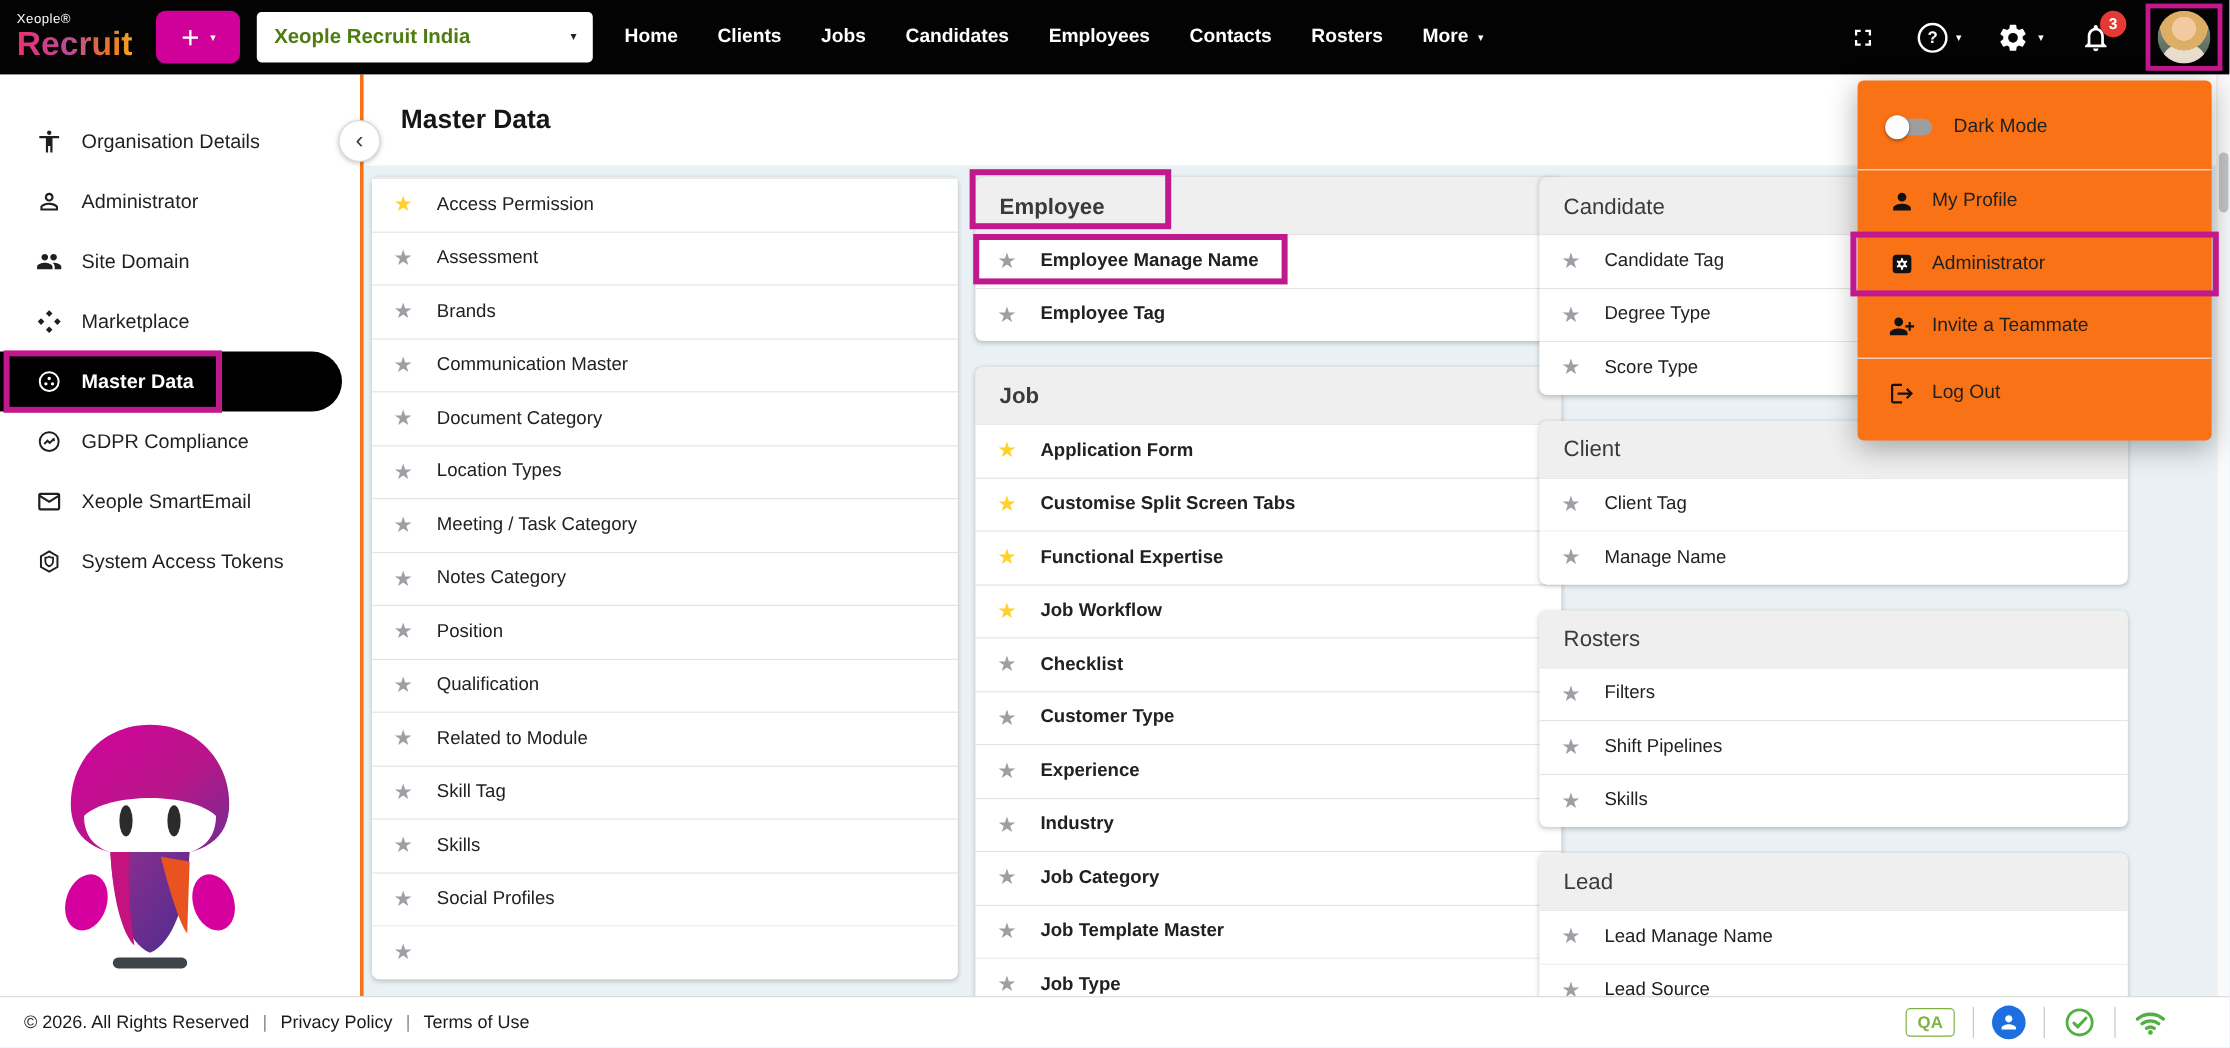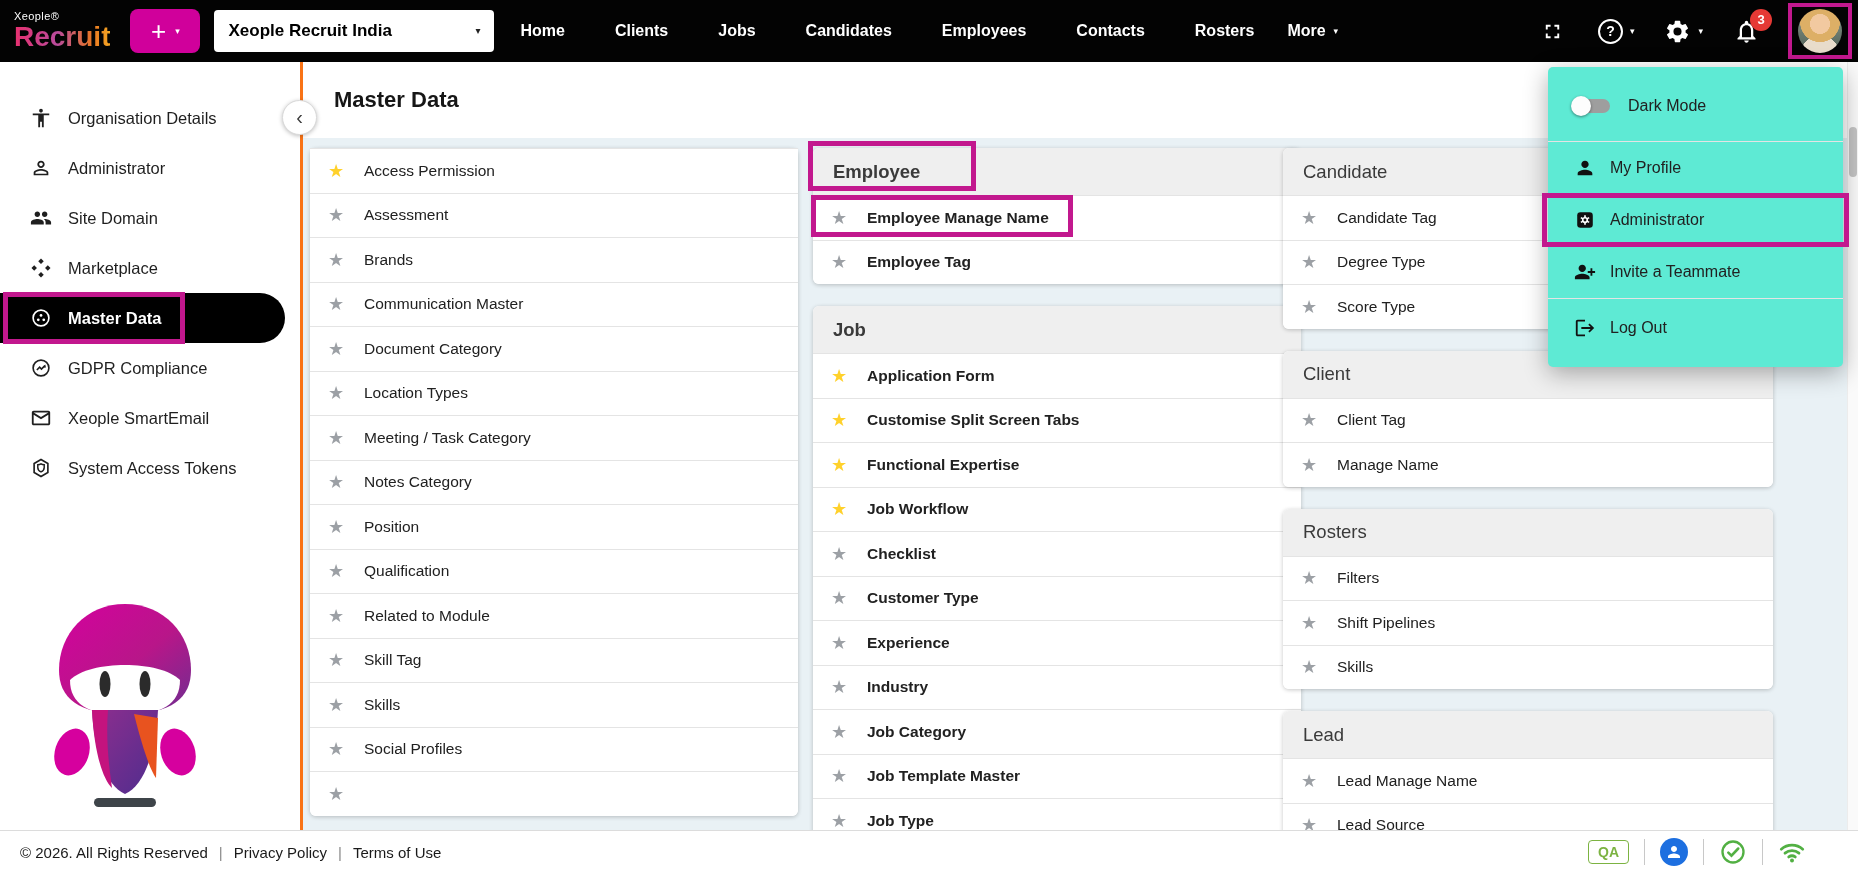--- a/index.html
+++ b/index.html
@@ -15,23 +15,23 @@
   .logo .brand-product { display:block; font-size:28px; font-weight:700; margin-top:1px;
         background:linear-gradient(90deg,#E8306F 0%,#B94B9B 45%,#E87722 82%,#F5A623 100%);
         -webkit-background-clip:text; background-clip:text; color:transparent; }
   .add-btn { margin-left:20px; width:70px; height:44px; border:none; border-radius:8px;
              background:#D0009B; color:#fff; display:flex; align-items:center; justify-content:center;
              gap:9px; cursor:pointer; }
   .add-btn .plus { font-size:26px; font-weight:400; line-height:1; }
   .caret { font-size:9px; line-height:1; }
   .org-select { margin-left:14px; width:252px; height:42px; background:#fff; border-radius:4px;
                 display:flex; align-items:center; padding:0 14px; cursor:pointer; }
-  .org-select .org-label { font-size:17px; font-weight:700; color:#000000; }
+  .org-select .org-label { font-size:17px; font-weight:700; color:#4d7c0f; }
   .org-select .caret { margin-left:auto; color:#222; font-size:10px; }
-  .main-nav { margin-left:26px; display:flex; align-items:flex-start; gap:50px; }
+  .main-nav { margin-left:26px; display:flex; align-items:flex-start; gap:33px; }
   .nav-link { color:#fff; font-size:16px; font-weight:700; cursor:pointer; white-space:nowrap; }
   .nav-more { display:flex; align-items:center; gap:8px; color:#fff; font-size:16px; font-weight:700; cursor:pointer; }
   .top-actions { margin-left:auto; display:flex; align-items:center; margin-right:6px; }
   .icon-btn { display:flex; align-items:center; cursor:pointer; color:#fff; }
   .fs-btn { margin-right:34px; } .fs-btn svg { width:23px; height:23px; }
   .help-btn { margin-right:30px; gap:7px; }
   .help-circle { width:21px; height:21px; border:2px solid #fff; border-radius:50%;
                  display:flex; align-items:center; justify-content:center; font-size:14px; font-weight:700; }
   .help-btn .caret, .gear-btn .caret { color:#fff; }
   .gear-btn { margin-right:30px; gap:7px; } .gear-btn svg { width:27px; height:27px; }
@@ -88,21 +88,21 @@
   .row-label { font-size:15.5px; color:#212121; margin-left:10px; }
 
   
   .annot { position:absolute; box-sizing:border-box; border:5px solid #C2188E; pointer-events:none; z-index:12; }
   .annot-card-title { left:-5px; top:-7px; width:168px; height:50px; }
   .annot-row { left:-2px; top:-1px; width:262px; height:42px; }
   .annot-sidebar { left:3px; top:-1px; width:182px; height:52px; }
   .annot-admin { left:-6px; right:-6px; top:-1px; bottom:-1px; }
 
   
-  .profile-menu { position:absolute; left:1548px; top:67px; width:295px; background:#5eead4; border-radius:5px;
+  .profile-menu { position:absolute; left:1548px; top:67px; width:295px; background:#f97316; border-radius:5px;
                   box-shadow:0 6px 24px rgba(0,0,0,.32); z-index:120; padding:4px 0 10px 0; }
   .dm-row { height:70px; display:flex; align-items:center; padding:0 26px; gap:18px; }
   .toggle { position:relative; width:36px; height:14px; background:#9E9E9E; border-radius:7px; cursor:pointer; }
   .toggle .knob { position:absolute; left:-3px; top:-3px; width:20px; height:20px; background:#fdfdfd;
                   border-radius:50%; box-shadow:0 1px 3px rgba(0,0,0,.45); }
   .dm-label, .menu-label { font-size:16px; color:#212121; }
   .menu-divider { height:1px; background:#E4E4E4; }
   .menu-item { position:relative; height:52px; display:flex; align-items:center; padding:0 26px; gap:14px;
                cursor:pointer; }
   .menu-item:last-child { height:58px; }

